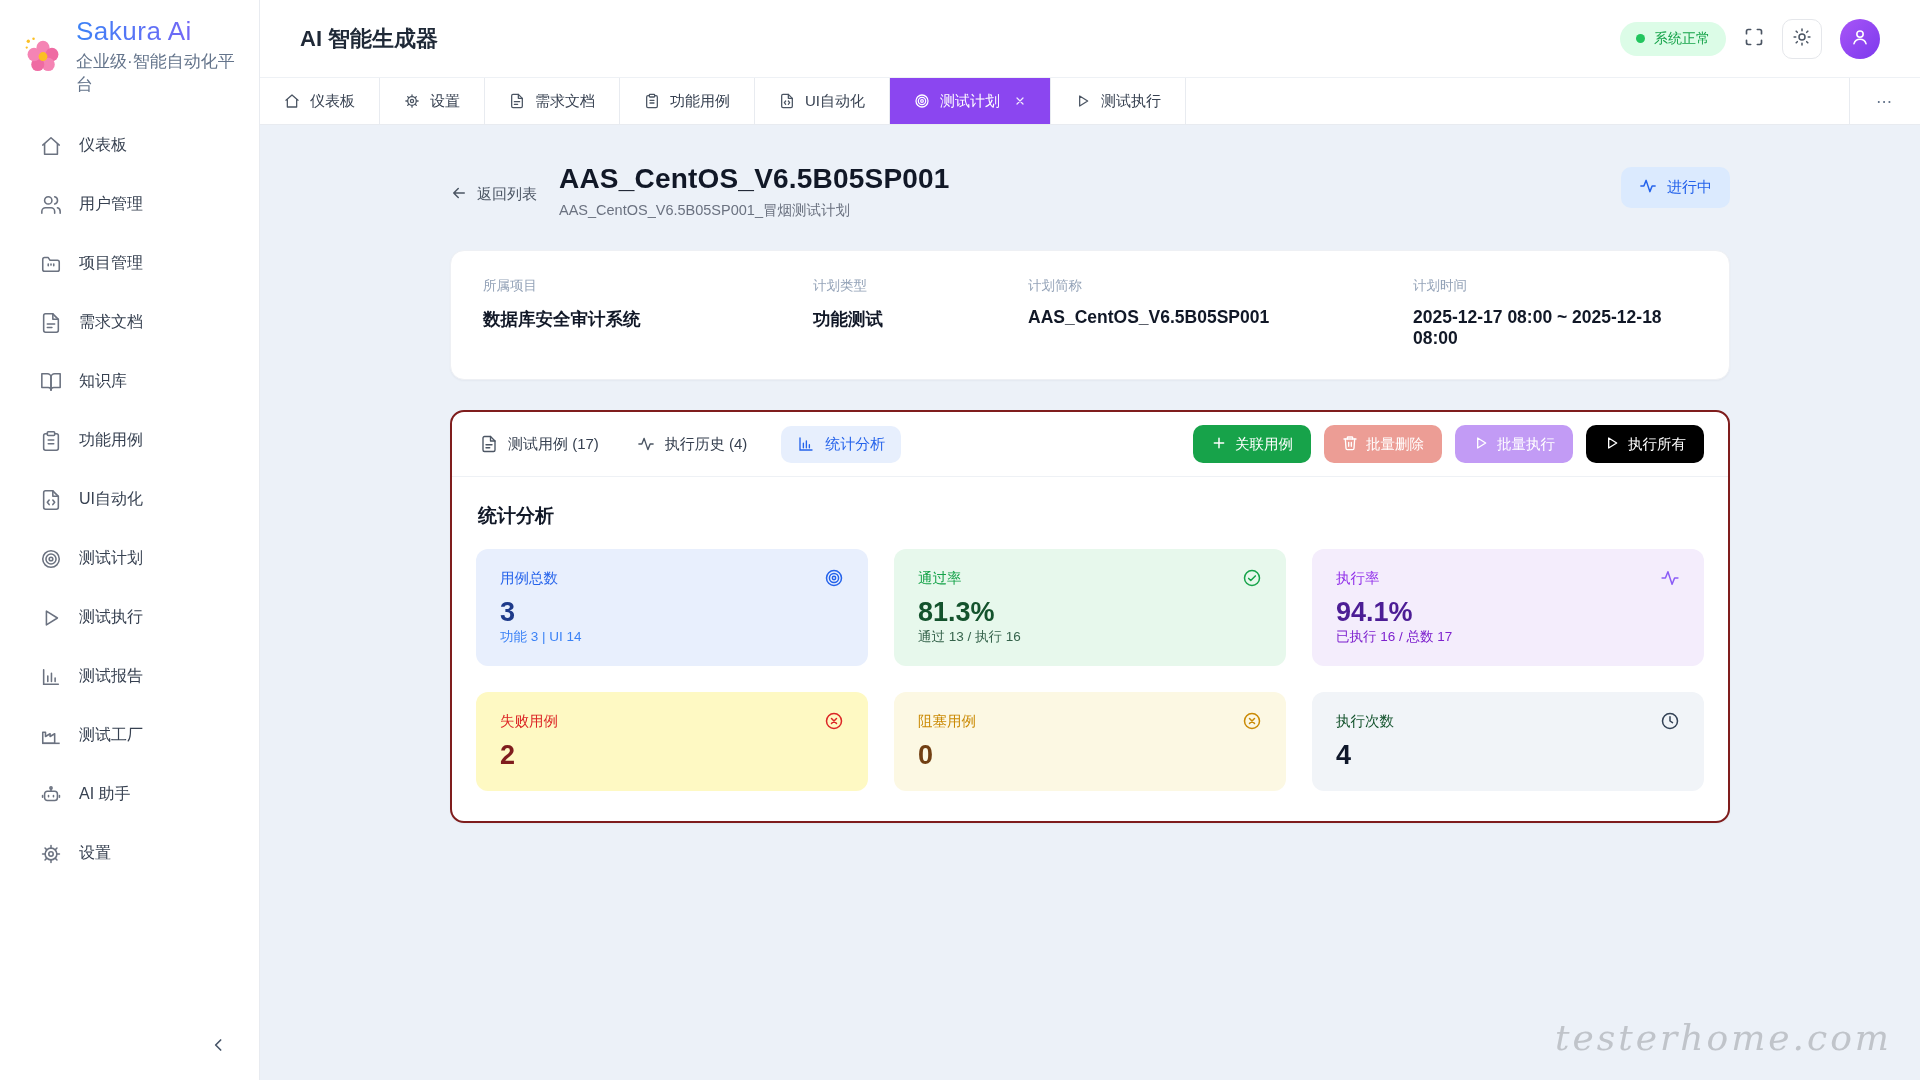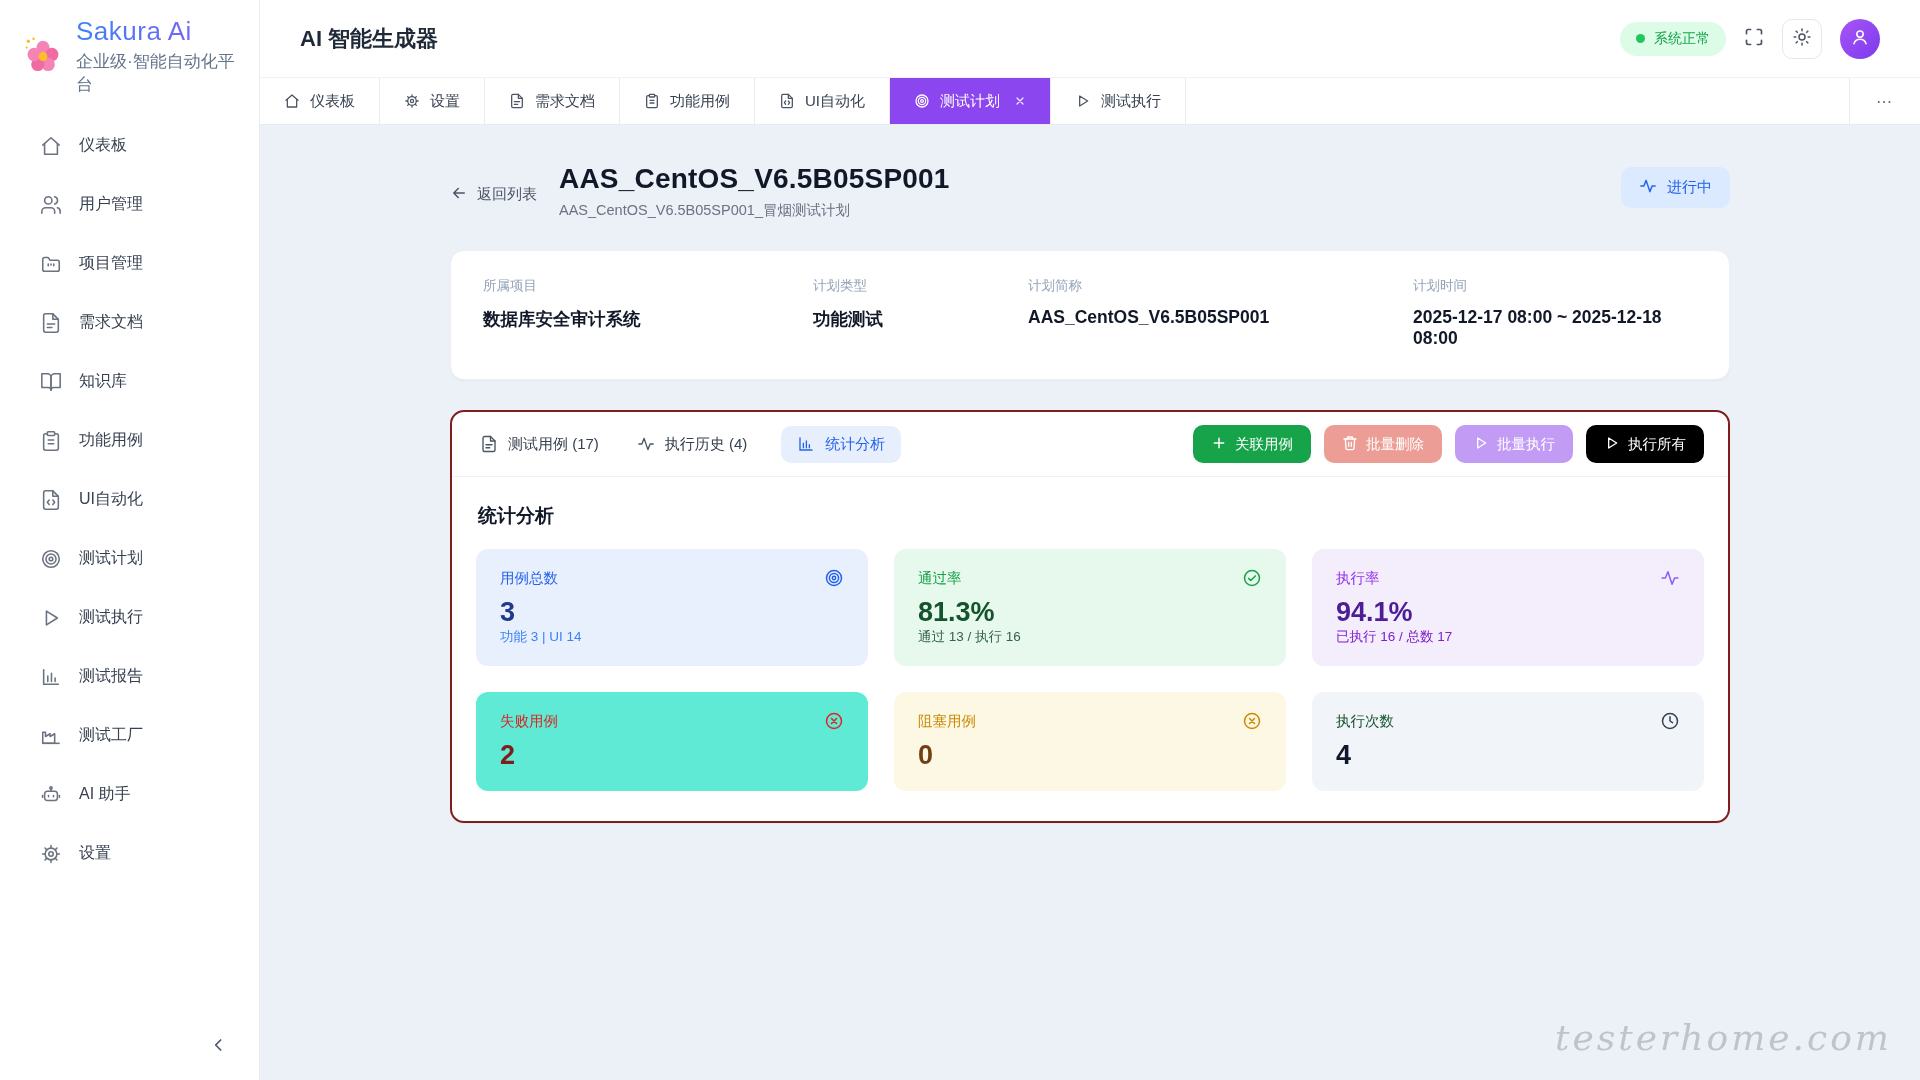--- a/index.html
+++ b/index.html
@@ -78,21 +78,21 @@
   .section-title { font-size:19px; font-weight:bold; color:#111827; margin-bottom:20px; padding-left:2px; }
   .stats-grid { display:grid; grid-template-columns:1fr 1fr 1fr; gap:26px; }
   .stat-card { border-radius:12px; padding:19px 24px 20px; }
   .stat-top { display:flex; align-items:center; justify-content:space-between; }
   .stat-title { font-size:14.5px; }
   .stat-value { font-size:27px; font-weight:bold; margin-top:9px; }
   .stat-sub { font-size:13.5px; margin-top:0; }
   .t-blue   { background:#e8effd; } .t-blue .stat-title{color:#2563eb;} .t-blue .stat-value{color:#1e3a8a;} .t-blue .stat-sub{color:#3b82f6;} .t-blue .stat-ic{color:#2563eb;}
   .t-green  { background:#e7f8ec; } .t-green .stat-title{color:#16a34a;} .t-green .stat-value{color:#14532d;} .t-green .stat-sub{color:#35634b;} .t-green .stat-ic{color:#16a34a;}
   .t-purple { background:#f4edfc; } .t-purple .stat-title{color:#9333ea;} .t-purple .stat-value{color:#4c1d95;} .t-purple .stat-sub{color:#7e22ce;} .t-purple .stat-ic{color:#8b5cf6;}
-  .t-red    { background:#5eead4; } .t-red .stat-title{color:#dc2626;} .t-red .stat-value{color:#7f1d1d;} .t-red .stat-ic{color:#dc2626;}
+  .t-red    { background:#fef9c3; } .t-red .stat-title{color:#dc2626;} .t-red .stat-value{color:#7f1d1d;} .t-red .stat-ic{color:#dc2626;}
   .t-yellow { background:#fcf8e3; } .t-yellow .stat-title{color:#ca8a04;} .t-yellow .stat-value{color:#713f12;} .t-yellow .stat-ic{color:#ca8a04;}
   .t-gray   { background:#f1f4f8; } .t-gray .stat-title{color:#14532d;font-family:Liberation Serif, serif;} .t-gray .stat-value{color:#0f172a;} .t-gray .stat-ic{color:#334155;}
   .stat-ic { display:flex; }
 
   .watermark { position:absolute; right:28px; bottom:22px; font-family:"DejaVu Serif","Liberation Serif",serif; font-style:italic; font-size:36px; color:#c0c4ca; letter-spacing:3px; }
 </style>
 </head>
 <body>
 
 <div class="app">

